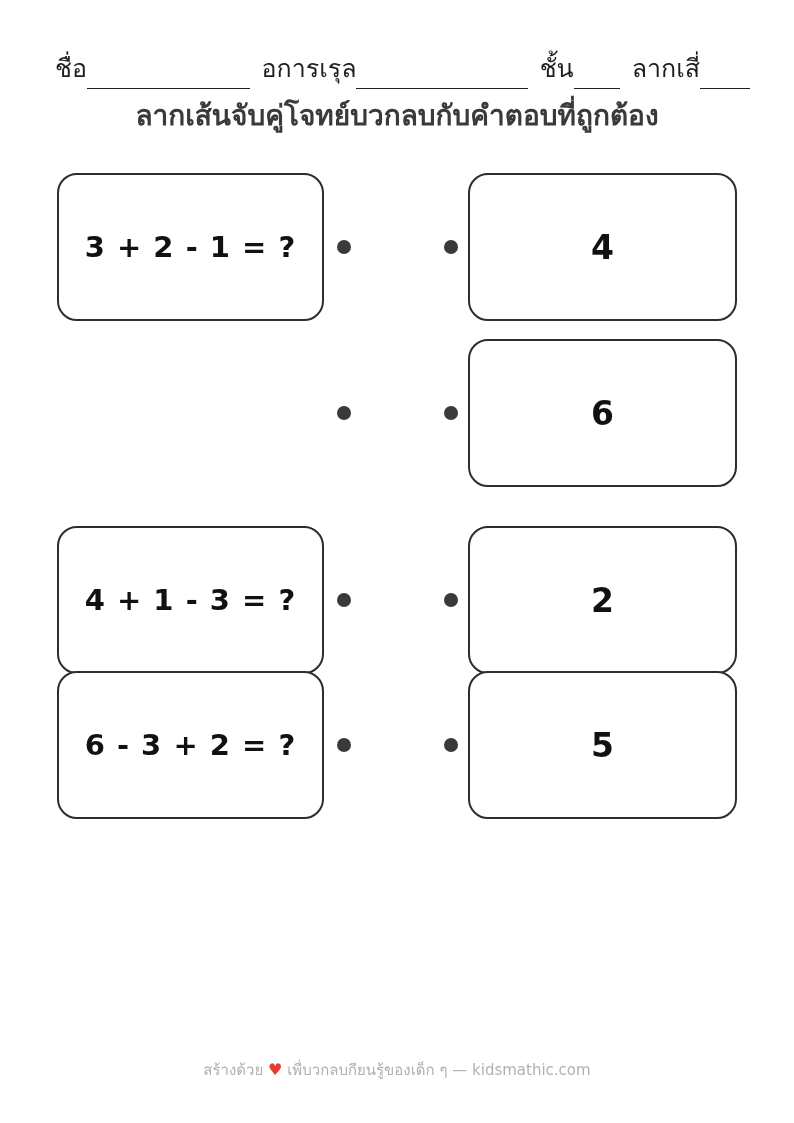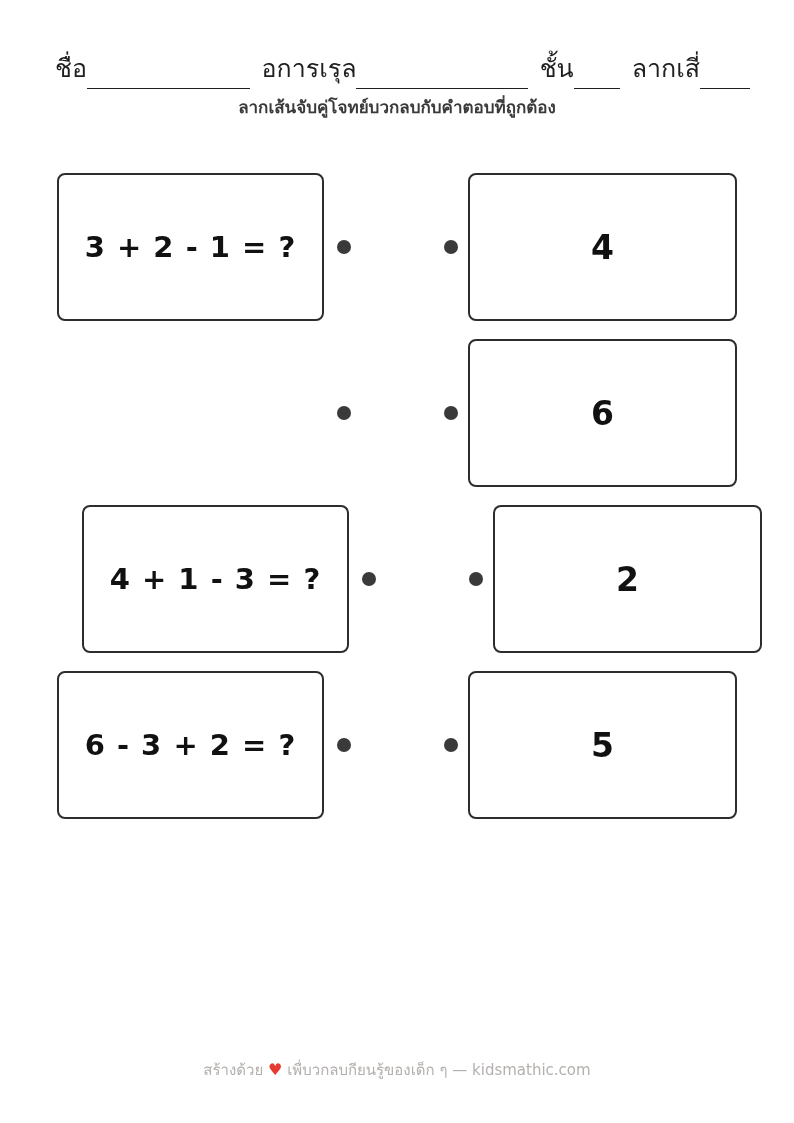--- a/index.html
+++ b/index.html
@@ -33,35 +33,35 @@
     height:30px;flex:0 0 auto;
   }
   .fl-name{flex:1 1 190px;margin-right:12px;}
   .fl-surname{flex:1 1 200px;margin-right:12px;}
   .fl-class{width:46px;margin-right:12px;}
   .fl-number{width:50px;}
   
   .title{
     position:absolute;top:96px;left:0;width:100%;
     text-align:center;
-    font-size:17px;font-weight:600;color:var(--title-text,#3a3a3a);
+    font-size:28px;font-weight:600;color:var(--title-text,#3a3a3a);
     margin:0;line-height:1.4;
   }
   
   .rows{position:absolute;top:0;left:0;width:100%;height:100%;}
   .row{position:absolute;left:57px;width:680px;height:148px;}
   .rows .row:nth-child(1){top:173px;}
   .rows .row:nth-child(2){top:339px;}
-  .rows .row:nth-child(3){top:505px;margin-left:25px;}
+  .rows .row:nth-child(3){top:526px;}
   .rows .row:nth-child(4){top:671px;}
   .rows .row:nth-child(5){top:837px;}
   .card{
     position:absolute;top:0;height:148px;
     border:2px solid var(--card-border,#2d2d2d);
-    border-radius:8px;background:#fff;
+    border-radius:20px;background:#fff;
     display:flex;align-items:center;justify-content:center;
   }
   .card.problem{left:0;width:267px;}
   .card.answer{left:411px;width:269px;}
   .equation{
     font-size:29px;font-weight:bold;color:var(--equation-text,#111);
     letter-spacing:1px;white-space:nowrap;
   }
   .answer-num{
     font-size:33px;font-weight:bold;color:var(--equation-text,#111);

